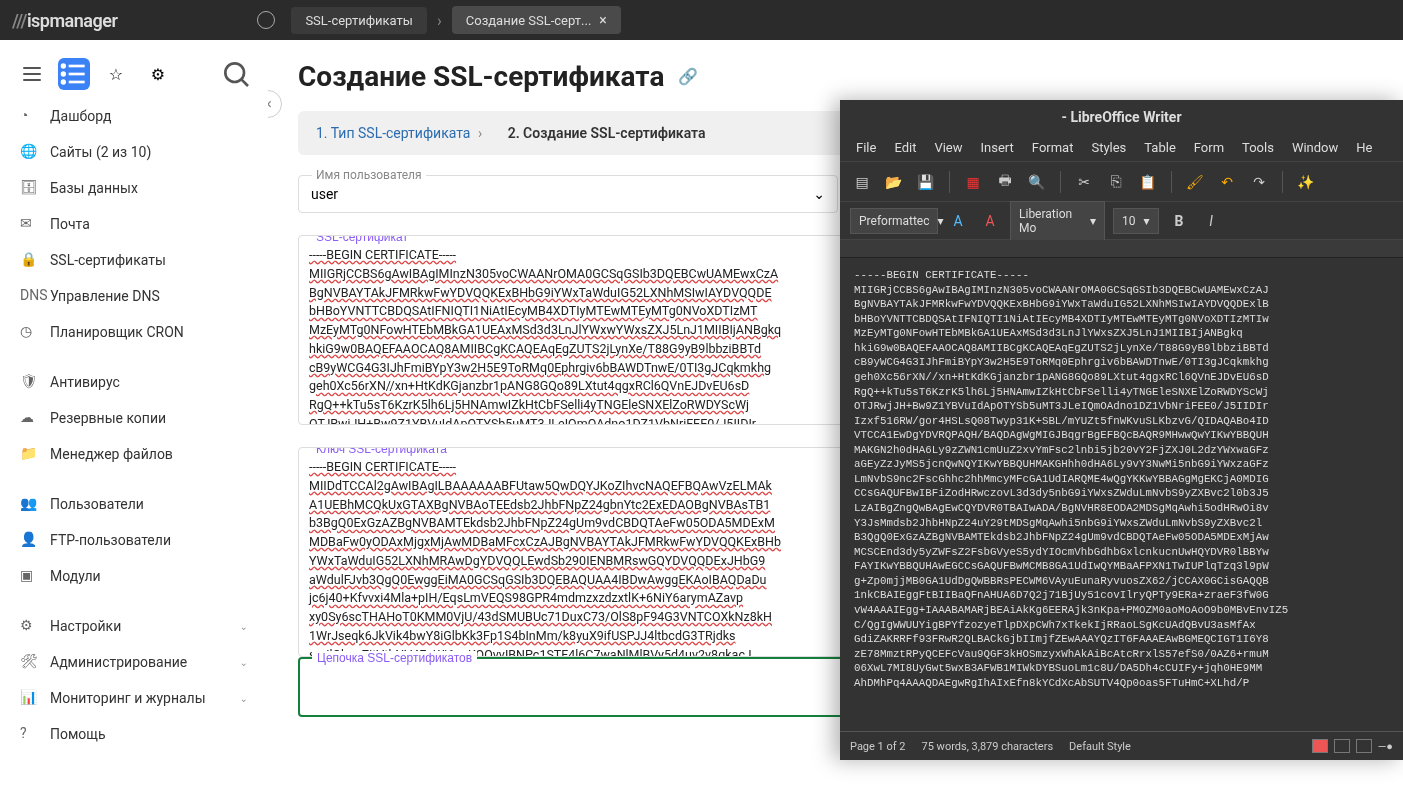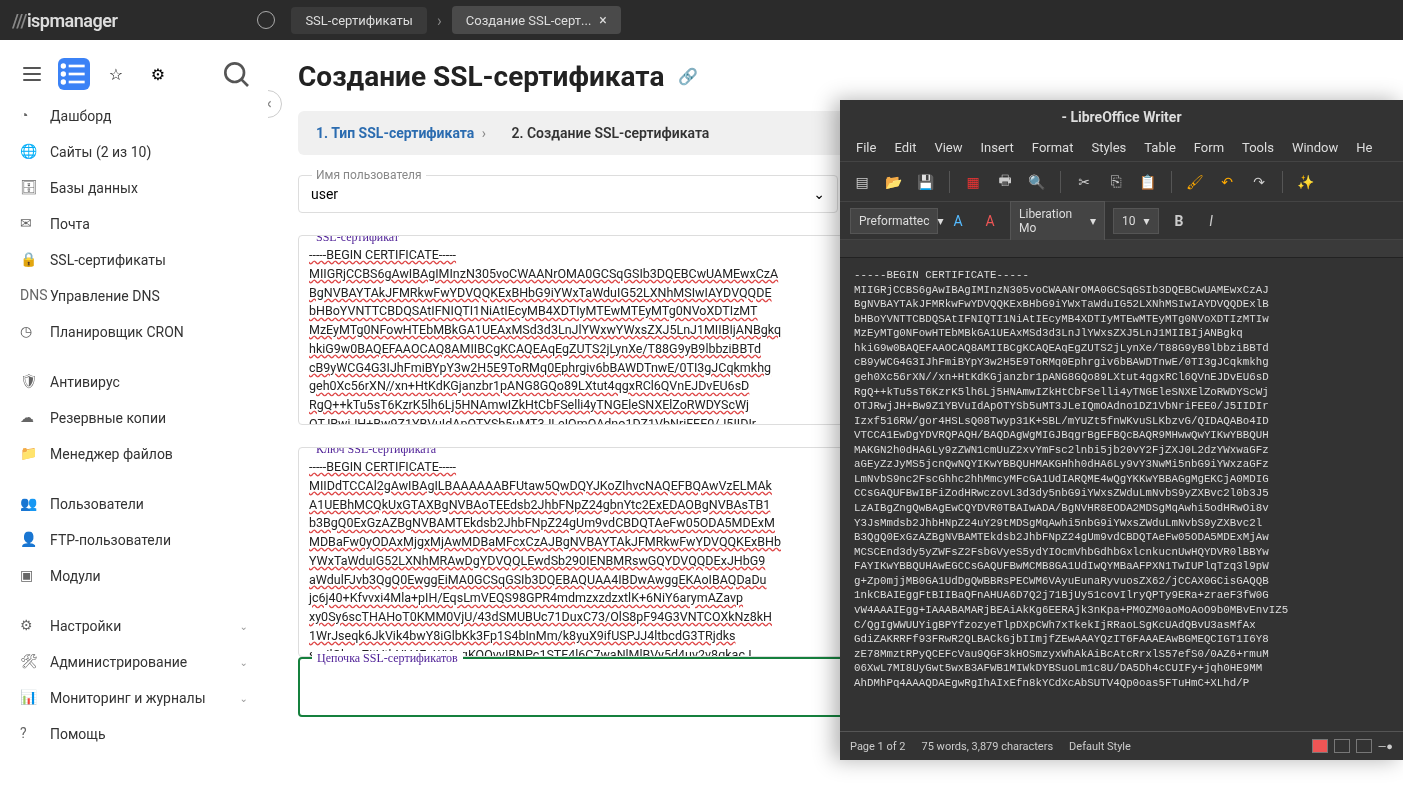--- a/index.html
+++ b/index.html
@@ -21,28 +21,28 @@
 .burger{width:18px;height:14px;display:flex;flex-direction:column;justify-content:space-between}
 .burger span{height:2px;background:#555;border-radius:1px}
 .nav-item{display:flex;align-items:center;gap:12px;padding:9px 20px;font-size:14px;color:#333;cursor:pointer}
 .nav-icon{width:18px;height:18px;flex-shrink:0;color:#666}
 .nav-arrow{margin-left:auto;color:#999;font-size:10px}
 .content{flex:1;padding:20px 30px;overflow-y:auto;position:relative}
 .close-circle{position:absolute;left:-14px;top:50px;width:28px;height:28px;border:1.5px solid #ccc;border-radius:50%;display:flex;align-items:center;justify-content:center;background:#fff;color:#888;font-size:14px}
 .page-title{font-size:28px;font-weight:700;color:#222;display:flex;align-items:center;gap:14px}
 .link-icon{color:#888;font-size:16px}
 .steps{background:#f0f0f0;padding:14px 18px;border-radius:6px;margin-top:18px;font-size:14px}
-.step1{color:#2b6cb0;font-weight:700}
+.step1{color:#2b6cb0;font-weight:400}
 .step2{color:#333;font-weight:600;margin-left:18px}
 .form-group{margin-top:20px;position:relative}
 .form-label{font-size:12px;color:#888;position:absolute;top:-7px;left:14px;background:#fff;padding:0 4px}
 .select-box{width:540px;border:1px solid #ddd;border-radius:4px;padding:10px 12px;font-size:14px;display:flex;justify-content:space-between;align-items:center}
 .help-icon{display:inline-block;width:18px;height:18px;border:1px solid #ccc;border-radius:50%;text-align:center;font-size:11px;color:#999;margin-left:10px;line-height:16px}
 .cert-area{border:1px solid #ddd;border-radius:4px;padding:10px;margin-top:22px;position:relative;font-family:monospace;font-size:12.5px;line-height:1.5;color:#222;word-break:break-all;height:190px;overflow:hidden}
-.cert-label{position:absolute;top:-8px;left:12px;background:#fff;padding:0 5px;font-size:12px;color:#4c1d95;font-family:Liberation Serif, serif}
+.cert-label{position:absolute;top:-8px;left:12px;background:#fff;padding:0 5px;font-size:12px;color:#8b5cf6;font-family:Liberation Sans, sans-serif}
 .cert-text{text-decoration:underline;text-decoration-color:#d44;text-decoration-style:wavy}
 .chain-area{border:2px solid #15803d;border-radius:4px;padding:16px;position:relative;height:60px}
 
 .lo-window{position:absolute;top:100px;left:840px;width:563px;height:660px;background:#2b2b2b;color:#ddd;box-shadow:-6px 0 20px rgba(0,0,0,0.3);display:flex;flex-direction:column}
 .lo-title{height:34px;background:#333;display:flex;align-items:center;justify-content:center;font-size:14px;font-weight:700}
 .lo-menu{height:28px;background:#333;display:flex;align-items:center;gap:18px;padding:0 16px;font-size:13px;border-bottom:1px solid #444}
 .lo-toolbar{height:40px;background:#333;display:flex;align-items:center;gap:8px;padding:0 10px;border-bottom:1px solid #444}
 .lo-tbtn{width:24px;height:24px;display:flex;align-items:center;justify-content:center;color:#ccc;font-size:14px}
 .lo-sep{width:1px;height:22px;background:#555;margin:0 3px}
 .lo-format{height:38px;background:#333;display:flex;align-items:center;gap:8px;padding:0 10px;border-bottom:1px solid #444}

